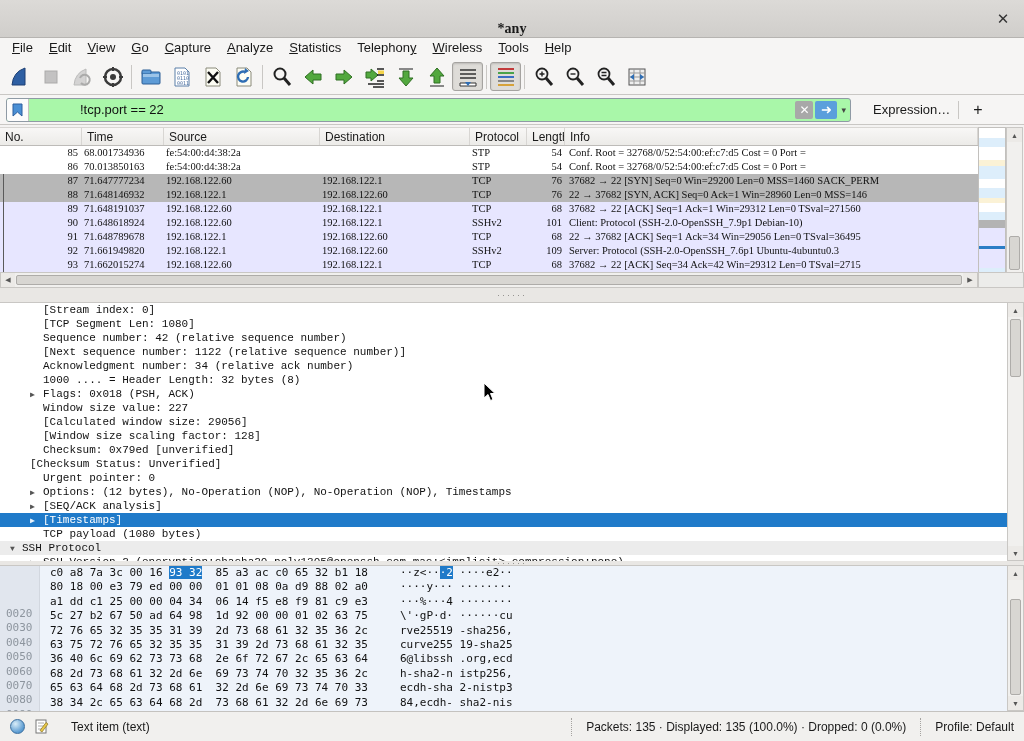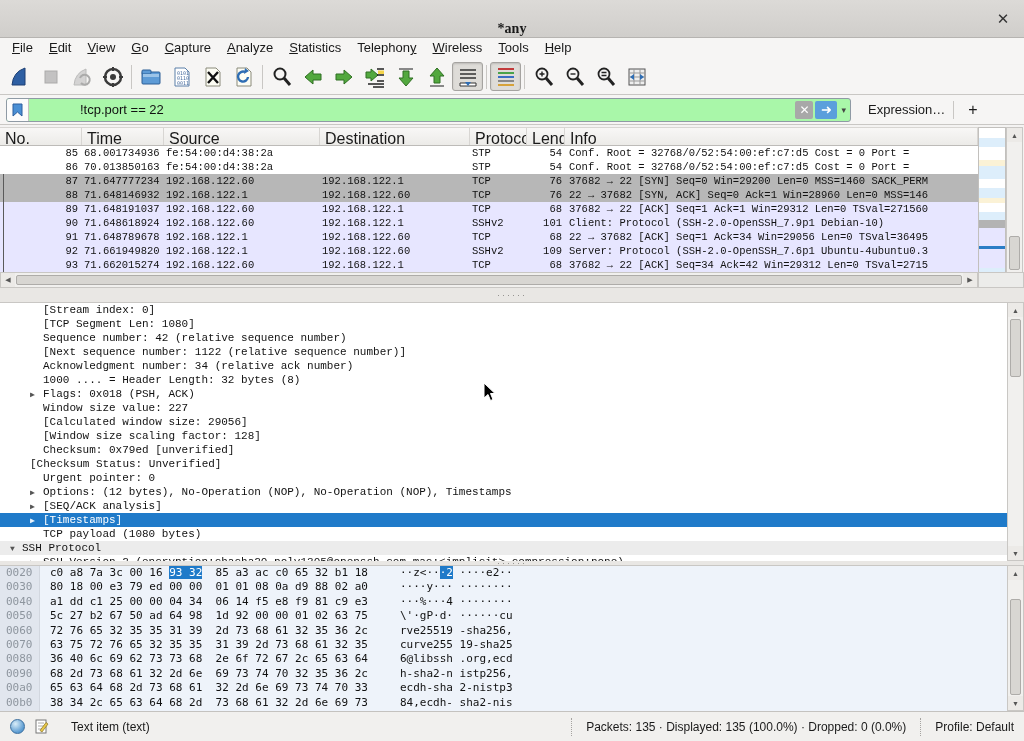--- a/index.html
+++ b/index.html
@@ -26,32 +26,32 @@
   .tsep { width:1px; height:24px; background:#c9c7c4; margin:0 3px; }
 
   
   .filterbar { height:30px; background:#f6f5f4; border-bottom:1px solid #c9c7c4; display:flex; align-items:center; padding:0 6px; }
   .filter-box { flex:0 0 845px; height:24px; border:1px solid #8f9aa5; border-radius:3px; background:#a9f7a9; display:flex; align-items:center; overflow:hidden; }
   .filter-bookmark { width:22px; height:100%; background:#fcfcfc; border-right:1px solid #c4c2bf; display:flex; align-items:center; justify-content:center; }
   .filter-text { flex:1; font-size:13px; color:#111; padding-left:11px;margin-left:40px; }
   .filter-clear { width:18px; height:18px; background:#a8a8a8; border-radius:2px; color:#fff; font-size:12px; display:flex; align-items:center; justify-content:center; margin-right:2px; }
   .filter-apply { width:22px; height:18px; background:#5b9fdc; border-radius:2px; color:#fff; font-size:13px; display:flex; align-items:center; justify-content:center; }
   .filter-caret { font-size:9px; color:#444; padding:0 4px; }
-  .filter-right { display:flex; align-items:center; margin-left:17px; gap:8px;text-align:right; }
+  .filter-right { display:flex; align-items:center; margin-left:22px; gap:8px;text-align:right; }
   .expr-label { font-size:13px; color:#1a1a1a; }
   .vline { width:1px; height:18px; background:#c9c7c4; }
   .add-btn { font-size:16px; color:#1a1a1a; padding:0 6px; }
 
   
   .plist-header { position:absolute; top:127px; left:0; width:978px; height:19px;
     display:grid; grid-template-columns:82px 82px 156px 150px 57px 38px 1fr;
     background:linear-gradient(#f8f7f6,#ecebe8); border-bottom:1px solid #bdbbb8; border-top:1px solid #d8d6d3; }
-  .plist-header .hcell { font-size:16px; color:#1a1a1a; padding:2px 0 0 5px; border-right:1px solid #d8d6d3; overflow:hidden; white-space:nowrap; }
+  .plist-header .hcell { font-size:12px; color:#1a1a1a; padding:2px 0 0 5px; border-right:1px solid #d8d6d3; overflow:hidden; white-space:nowrap; }
   .plist-rows { position:absolute; top:146px; left:0; width:978px; height:126px; overflow:hidden;
-    font-family:Liberation Mono, monospace; font-size:10.5px; background:#fff; }
+    font-family:Liberation Serif, serif; font-size:10.5px; background:#fff; }
   .prow { position:relative; height:14px; display:grid; grid-template-columns:82px 82px 156px 150px 57px 38px 1fr;
     white-space:nowrap; color:#111; }
   .prow > div { overflow:hidden; line-height:14px; }
   .c-no { text-align:right; padding-right:4px; }
   .c-time,.c-src,.c-dst,.c-proto { padding-left:2px; }
   .c-len { text-align:right; padding-right:3px; }
   .c-info { padding-left:4px; }
   .prow.stp { background:#ffffff; }
   .prow.syn { background:#b7b7b7; }
   .prow.tcp { background:#e7e6ff; }
@@ -84,21 +84,21 @@
   .dline .arr { position:absolute; font-size:8px; color:#555; top:1px; }
   .dline.selected { background:#1f7ac9; color:#fff; }
   .dline.selected .arr { color:#eaf3fb; }
   .dline.hover { background:#ececec; }
 
   
   .hexpane { position:absolute; top:565px; left:0; width:1007px; height:146px; background:#eef3fa; border-top:1px solid #c9c7c4;
     overflow:hidden; font-family:"DejaVu Sans Mono",monospace; font-size:11px; white-space:pre; }
   .hexgutter { position:absolute; left:0; top:0; bottom:0; width:40px; background:#e1e6ee; border-right:1px solid #d2d7df; }
   .hrow { position:relative; height:14.4px; line-height:14.4px; color:#111; }
-  .hrow .off { position:absolute; left:6px; color:#8d959e; }
+  .hrow .off { position:absolute; left:6px; color:#8d959e;margin-top:41px; }
   .hrow .hx { position:absolute; left:50px; }
   .hrow .asc { position:absolute; left:400px; }
   .hl { background:#1f7ac9; color:#fff; }
 
   
   .statusbar { position:absolute; bottom:0; left:0; width:1024px; height:30px; background:#f1f0ee; border-top:1px solid #c4c2bf;
     display:flex; align-items:center; font-size:12px; color:#1a1a1a; }
   .expert { width:15px; height:15px; border-radius:50%; margin-left:10px;
     background:radial-gradient(circle at 35% 30%, #d9edf8, #5b9bd1 70%); border:1px solid #3a6e9e; }
   .comment-icon { margin-left:10px; }

